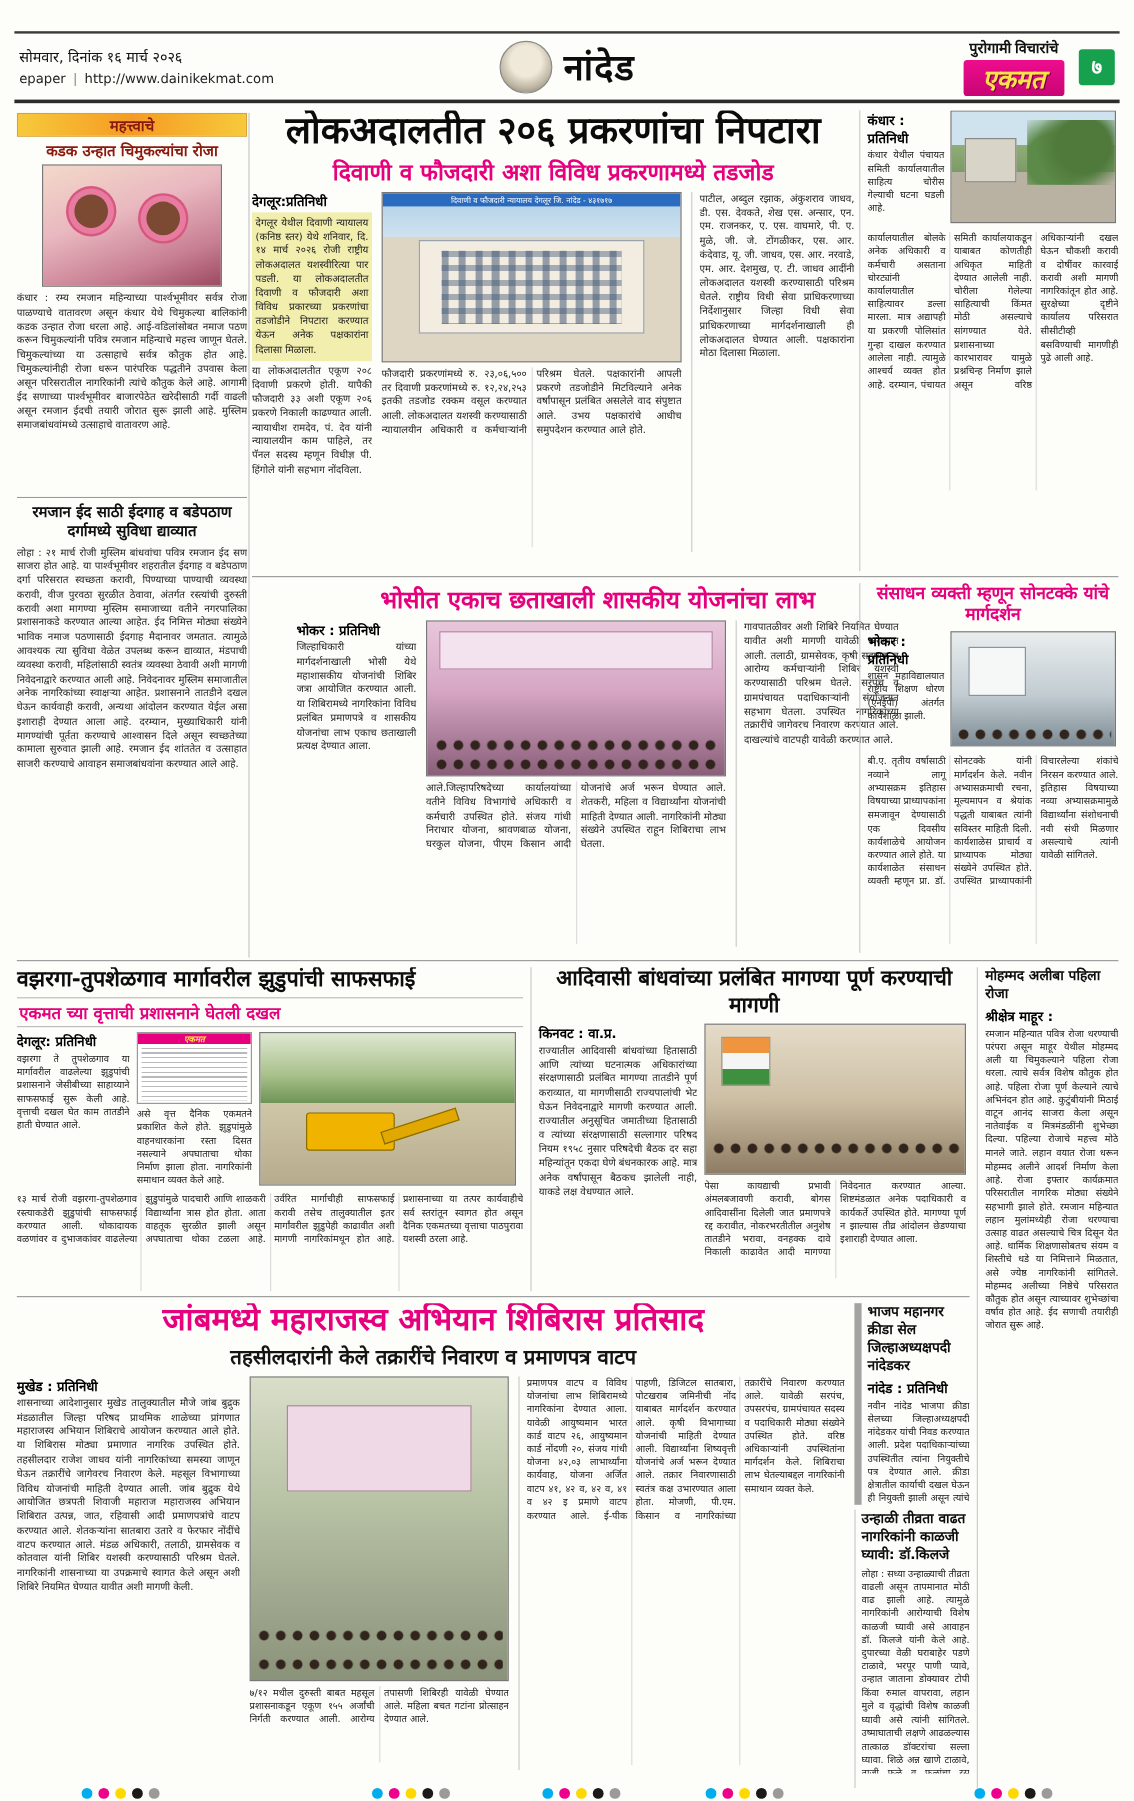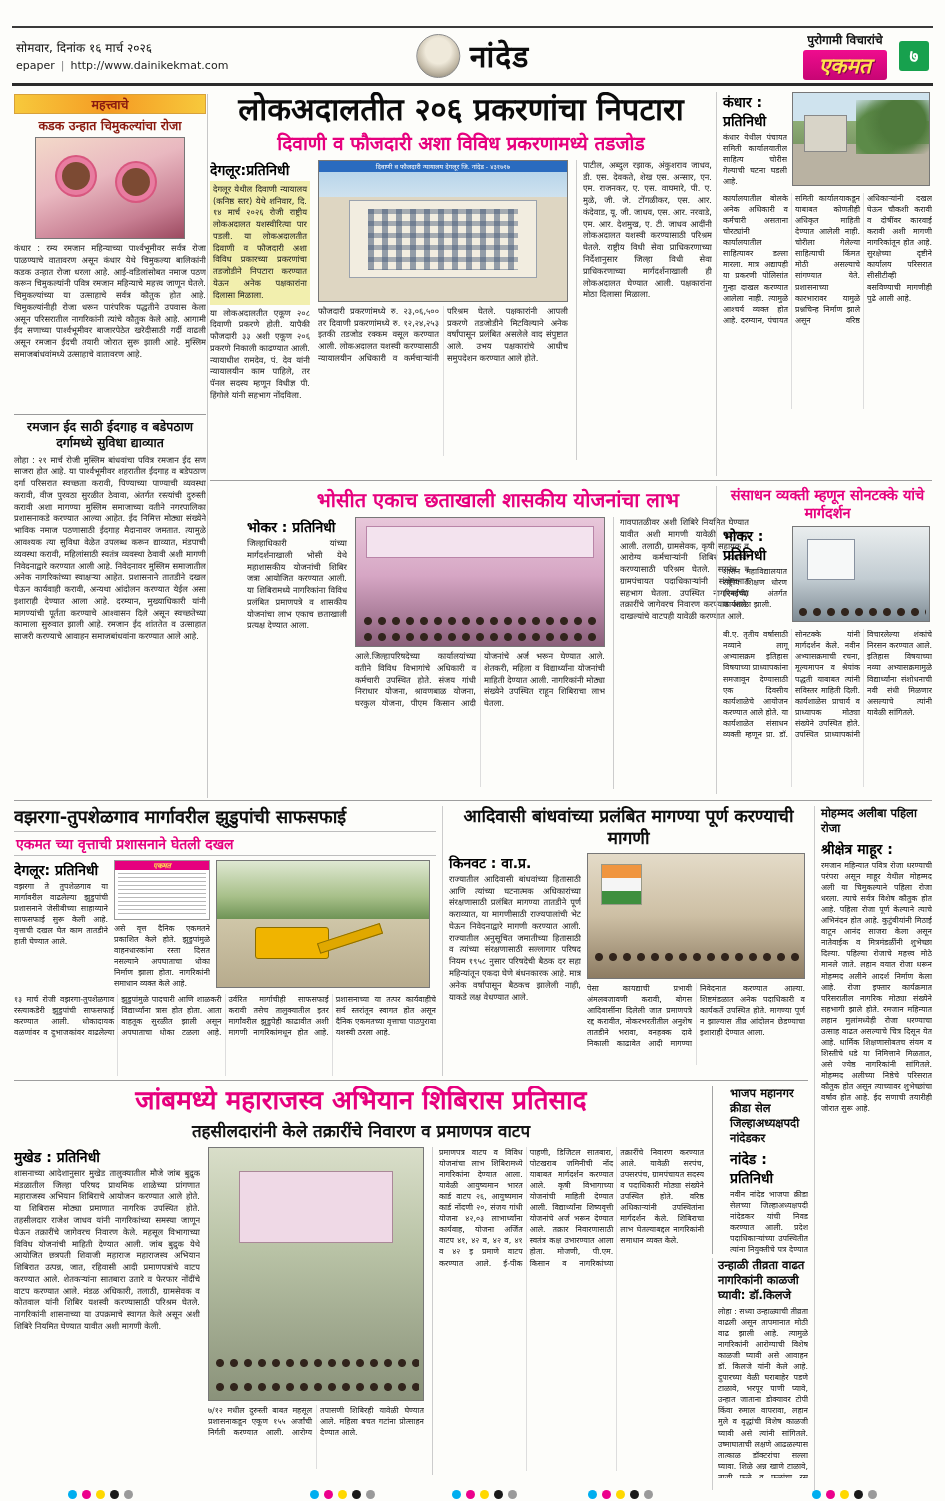--- a/index.html
+++ b/index.html
@@ -11,31 +11,31 @@
           display:flex;align-items:center;justify-content:space-between;padding:0 4px;box-sizing:border-box;}
   .h-left{display:flex;flex-direction:column;gap:3px;}
   .h-date{font-size:12px;font-weight:normal;color:#111;}
   .h-epaper{font-size:11px;color:#222;display:flex;gap:6px;align-items:center;}
   .h-epaper .sep{color:#888;}
   .h-center{position:absolute;left:50%;top:50%;transform:translate(-50%,-50%);display:flex;align-items:center;gap:10px;}
   .emblem{width:42px;height:42px;border-radius:50%;border:1px solid #8a8a8a;
           background:radial-gradient(circle at 50% 38%,#efe9da 0 38%,#c2b9a6 65%,#6f6a5d 100%);}
   .edition{font-size:30px;font-weight:bold;color:#0d0d0d;letter-spacing:1px;}
   .h-right{display:flex;align-items:center;gap:12px;}
-  .h-tag{display:flex;flex-direction:column;align-items:center;gap:2px;}
+  .h-tag{display:flex;flex-direction:column;align-items:center;gap:2px;font-family:Liberation Serif, serif;}
   .tagline{font-size:12px;font-weight:bold;color:#111;}
   .masthead{background:linear-gradient(180deg,#ef0c8e,#c70574);color:#ffe14d;font-size:21px;font-weight:bold;
             font-style:italic;padding:1px 16px;border-radius:3px;text-shadow:1px 1px 0 #7a0246;}
   .pageno{width:30px;height:30px;background:#17a14e;color:#fff;font-size:17px;font-weight:bold;
           display:flex;align-items:center;justify-content:center;border-radius:3px;}
   
   .art{position:absolute;overflow:hidden;box-sizing:border-box;}
   .bt{font-size:8.3px;line-height:1.42;text-align:justify;color:#1d1d1d;overflow:hidden;}
   .bt-s{font-size:7.9px;line-height:1.4;text-align:justify;color:#1d1d1d;overflow:hidden;}
-  .byline{font-weight:bold;font-size:14px;color:#000;margin-bottom:2px;}
+  .byline{font-weight:bold;font-size:11px;color:#000;margin-bottom:2px;}
   .photo{position:relative;border:1px solid #777;overflow:hidden;flex:none;box-sizing:border-box;padding-left:16px;}
   .cols2{column-count:2;column-gap:8px;column-rule:1px solid #ddd;}
   .cols3{column-count:3;column-gap:7px;column-rule:1px solid #ddd;}
   .cols4{column-count:4;column-gap:7px;column-rule:1px solid #ddd;}
   .vline{position:absolute;width:1px;background:#c7c7c7;}
   .hline{position:absolute;height:1px;background:#9e9e9e;}
   
   .tagbar{height:20px;background:linear-gradient(90deg,#f7c93c,#f59b23,#f7c93c);display:flex;align-items:center;
           justify-content:center;font-weight:bold;color:#8a1a0f;font-size:12.5px;border:1px solid #d8a13a;box-sizing:border-box;}
   .roja-hl{font-size:12.5px;font-weight:bold;color:#8a1a0f;text-align:center;margin:3px 0;}
@@ -279,21 +279,21 @@
           <div class="heads" style="bottom:6px;"></div>
         </div>
         <div class="bt-s cols2" style="height:64px;margin-top:4px;">७/१२ मधील दुरुस्ती बाबत महसूल प्रशासनाकडून एकूण १५५ अर्जांची निर्गती करण्यात आली. आरोग्य तपासणी शिबिरही यावेळी घेण्यात आले. महिला बचत गटांना प्रोत्साहन देण्यात आले.</div>
       </div>
       <div style="width:272px;flex:none;border-left:1px solid #ccc;padding-left:6px;box-sizing:border-box;">
         <div class="bt-s cols3" style="height:324px;">प्रमाणपत्र वाटप व विविध योजनांचा लाभ शिबिरामध्ये नागरिकांना देण्यात आला. यावेळी आयुष्यमान भारत कार्ड वाटप २६, आयुष्यमान कार्ड नोंदणी २०, संजय गांधी योजना ४२,०३ लाभार्थ्यांना कार्यवाह, योजना अर्जित वाटप ४१, ४२ व, ४२ व, ४१ व ४२ इ प्रमाणे वाटप करण्यात आले. ई-पीक पाहणी, डिजिटल सातबारा, पोटखराब जमिनीची नोंद याबाबत मार्गदर्शन करण्यात आले. कृषी विभागाच्या योजनांची माहिती देण्यात आली. विद्यार्थ्यांना शिष्यवृत्ती योजनांचे अर्ज भरून देण्यात आले. तक्रार निवारणासाठी स्वतंत्र कक्ष उभारण्यात आला होता. मोजणी, पी.एम. किसान व नागरिकांच्या तक्रारींचे निवारण करण्यात आले. यावेळी सरपंच, उपसरपंच, ग्रामपंचायत सदस्य व पदाधिकारी मोठ्या संख्येने उपस्थित होते. वरिष्ठ अधिकाऱ्यांनी उपस्थितांना मार्गदर्शन केले. शिबिराचा लाभ घेतल्याबद्दल नागरिकांनी समाधान व्यक्त केले.</div>
       </div>
     </div>
   </div>
 
-  <div class="art" style="left:712px;top:1086px;width:96px;height:168px;border-left:1px solid #a3a3a3;padding-left:17px;">
+  <div class="art" style="left:712px;top:1086px;width:96px;height:168px;border-left:6px solid #a3a3a3;padding-left:5px;">
     <div class="hl-mini">भाजप महानगर क्रीडा सेल जिल्हाअध्यक्षपदी नांदेडकर</div>
     <div class="byline">नांदेड : प्रतिनिधी</div>
     <div class="bt-s" style="height:96px;">नवीन नांदेड भाजपा क्रीडा सेलच्या जिल्हाअध्यक्षपदी नांदेडकर यांची निवड करण्यात आली. प्रदेश पदाधिकाऱ्यांच्या उपस्थितीत त्यांना नियुक्तीचे पत्र देण्यात आले. क्रीडा क्षेत्रातील कार्याची दखल घेऊन ही नियुक्ती झाली असून त्यांचे सर्वत्र अभिनंदन होत आहे.</div>
   </div>
 
   <div class="art" style="left:712px;top:1258px;width:96px;height:232px;border-left:1px solid #ccc;padding-left:5px;">
     <div class="hl-mini">उन्हाळी तीव्रता वाढत नागरिकांनी काळजी घ्यावी: डॉ.किलजे</div>
     <div class="bt-s" style="height:172px;">लोहा : सध्या उन्हाळ्याची तीव्रता वाढली असून तापमानात मोठी वाढ झाली आहे. त्यामुळे नागरिकांनी आरोग्याची विशेष काळजी घ्यावी असे आवाहन डॉ. किलजे यांनी केले आहे. दुपारच्या वेळी घराबाहेर पडणे टाळावे, भरपूर पाणी प्यावे, उन्हात जाताना डोक्यावर टोपी किंवा रुमाल वापरावा, लहान मुले व वृद्धांची विशेष काळजी घ्यावी असे त्यांनी सांगितले. उष्माघाताची लक्षणे आढळल्यास तात्काळ डॉक्टरांचा सल्ला घ्यावा. शिळे अन्न खाणे टाळावे, ताजी फळे व फळांचा रस घ्यावा. उन्हाळ्यात आहाराकडेही विशेष लक्ष द्यावे असेही ते म्हणाले.</div>
   </div>
 

